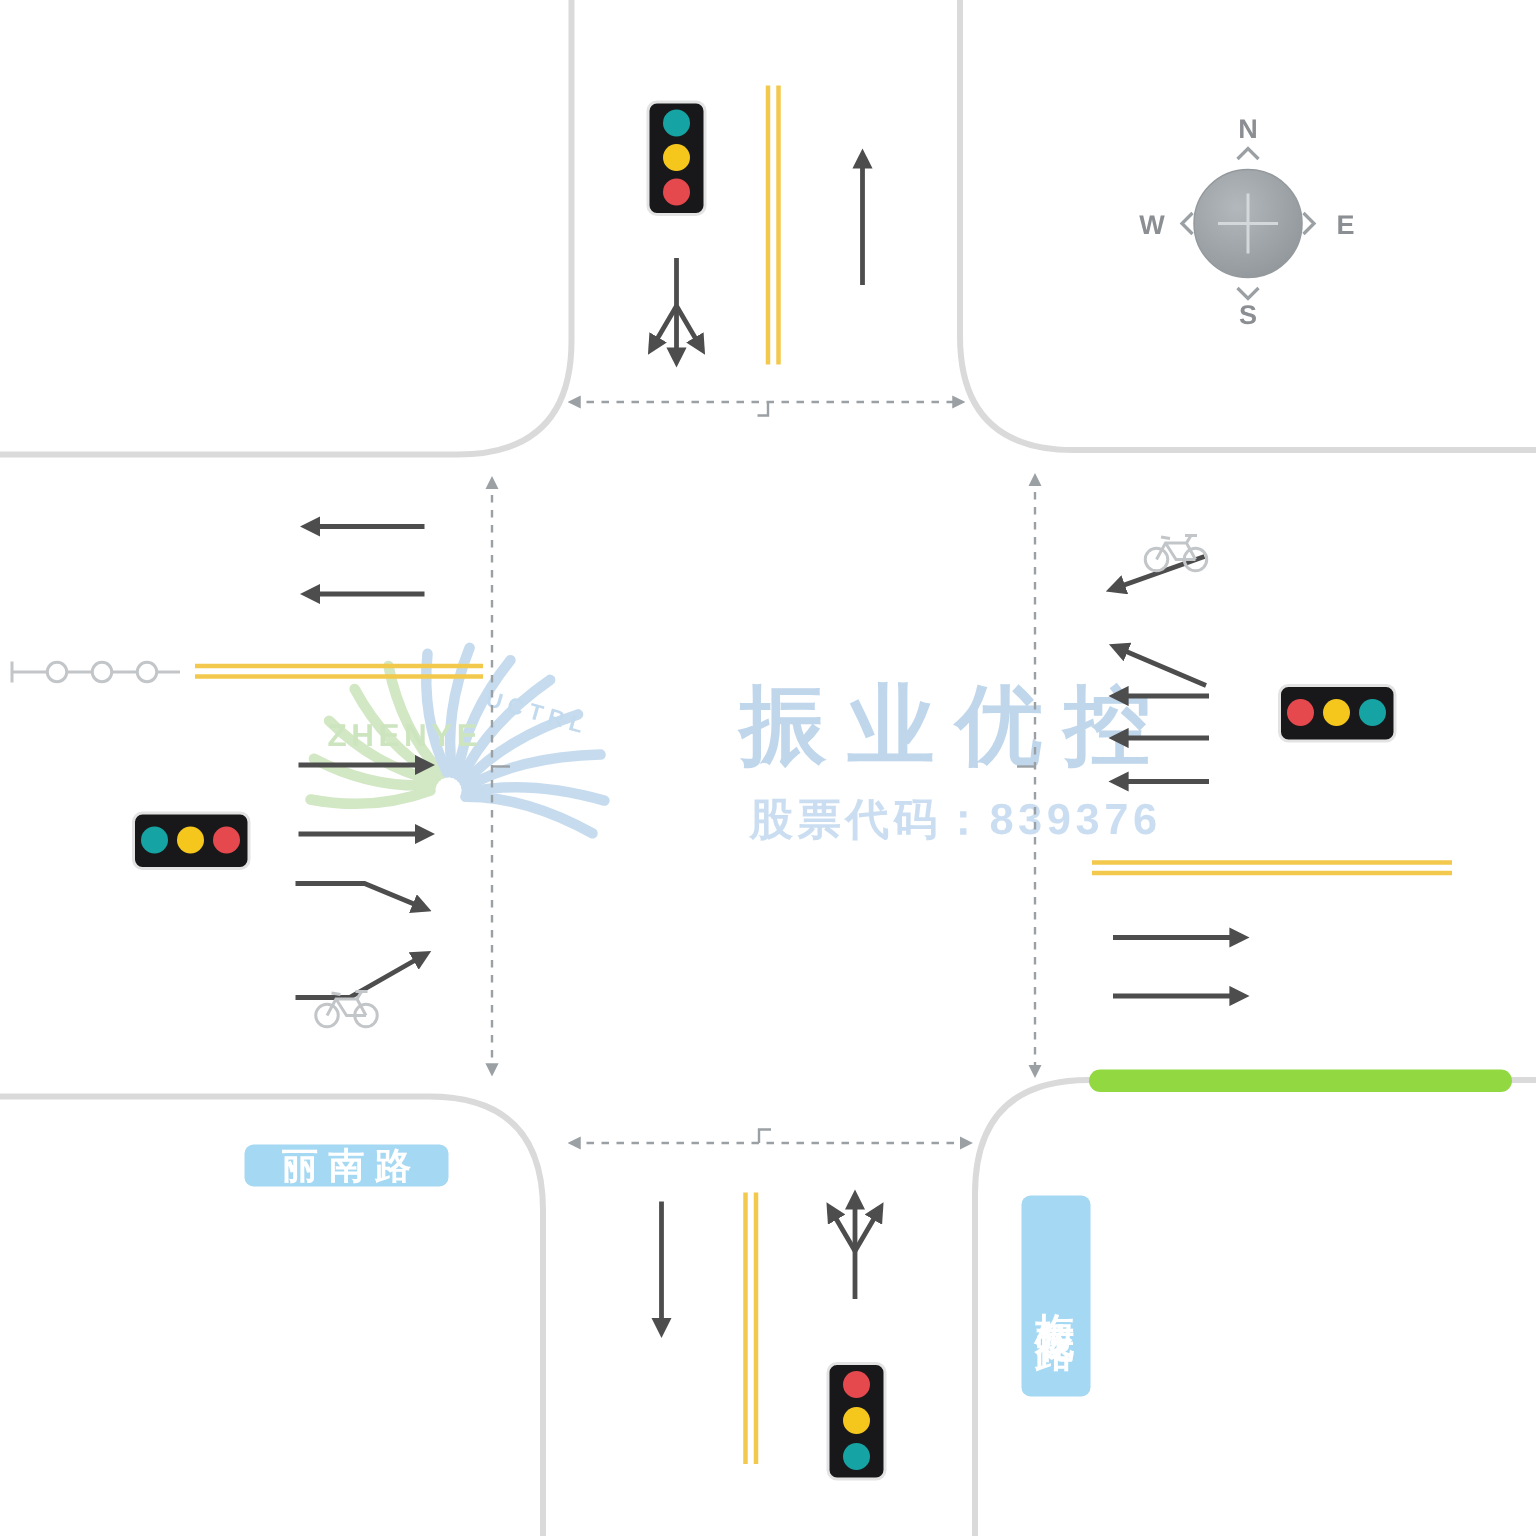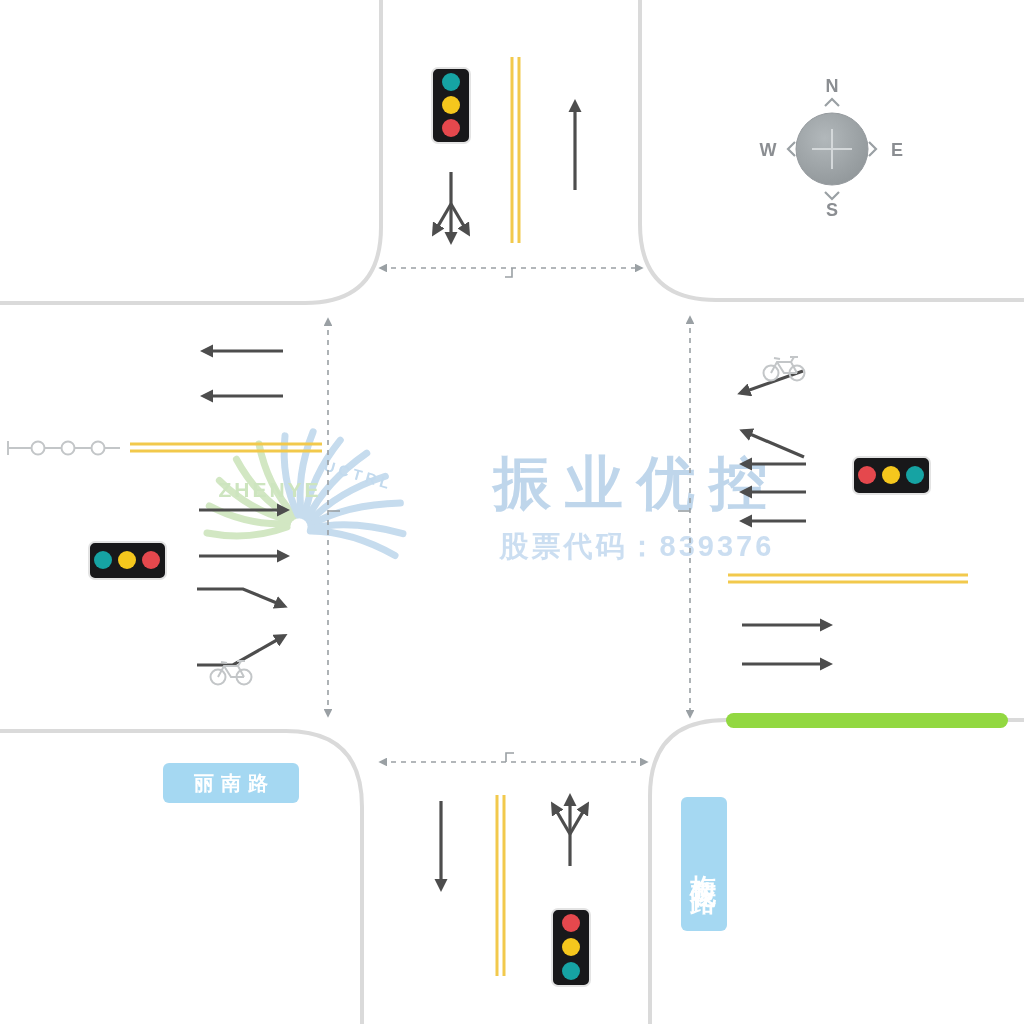--- a/index.html
+++ b/index.html
@@ -1,21 +1,21 @@
 <!DOCTYPE html>
 <html><head>
 <meta charset="utf-8">
 <style>
   html,body{margin:0;padding:0;background:#ffffff;}
   .stage{position:relative;width:1024px;height:1024px;background:#ffffff;overflow:hidden;
          font-family:"Liberation Sans",sans-serif;}
   .stage > svg{position:absolute;left:0;top:0;}
   .road-label{position:absolute;background:#a5d8f2;border-radius:6px;color:#ffffff;
               font-weight:700;display:flex;align-items:center;justify-content:center;}
-  #label-west{left:163px;top:763px;width:136px;height:40px;font-size:20px;letter-spacing:7px;text-indent:7px;}
+  #label-west{left:163px;top:763px;width:136px;height:28px;font-size:24px;letter-spacing:7px;text-indent:7px;}
   #label-south{left:681px;top:797px;width:46px;height:134px;font-size:26px;
                writing-mode:vertical-rl;text-orientation:upright;letter-spacing:7px;}
   svg text{font-family:"Liberation Sans",sans-serif;}
   .cmp-letter{font-weight:700;font-size:18px;fill:#8b8e92;text-anchor:middle;}
   .wm-title{font-weight:700;font-size:58px;fill:#b4cfe8;letter-spacing:14px;text-anchor:middle;fill-opacity:.95;}
   .wm-sub{font-weight:700;font-size:29px;fill:#c6dbf0;letter-spacing:3px;text-anchor:middle;}
   .wm-logo-g{font-weight:700;font-size:21px;fill:#c8e2b8;letter-spacing:3px;text-anchor:middle;}
   .wm-logo-b{font-weight:700;font-size:15px;fill:#bcd6ec;letter-spacing:4px;text-anchor:middle;}
 </style>
 </head>

